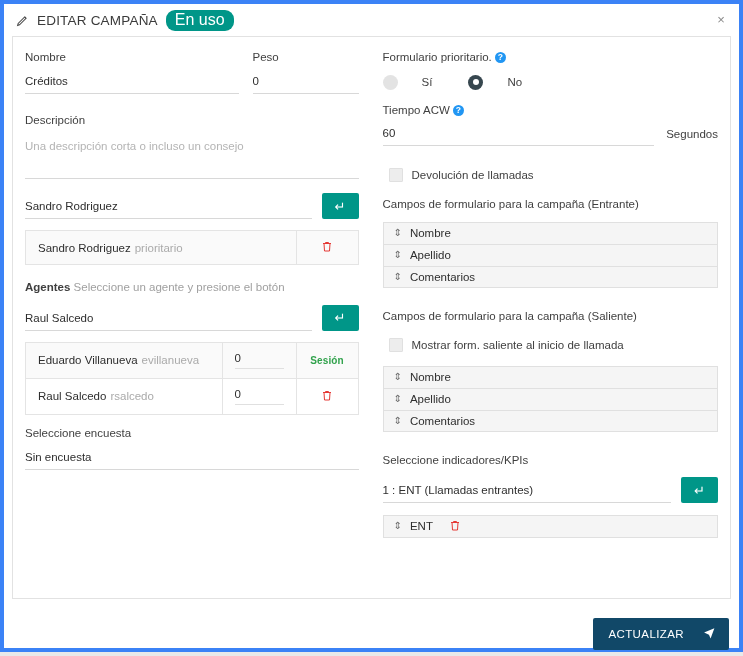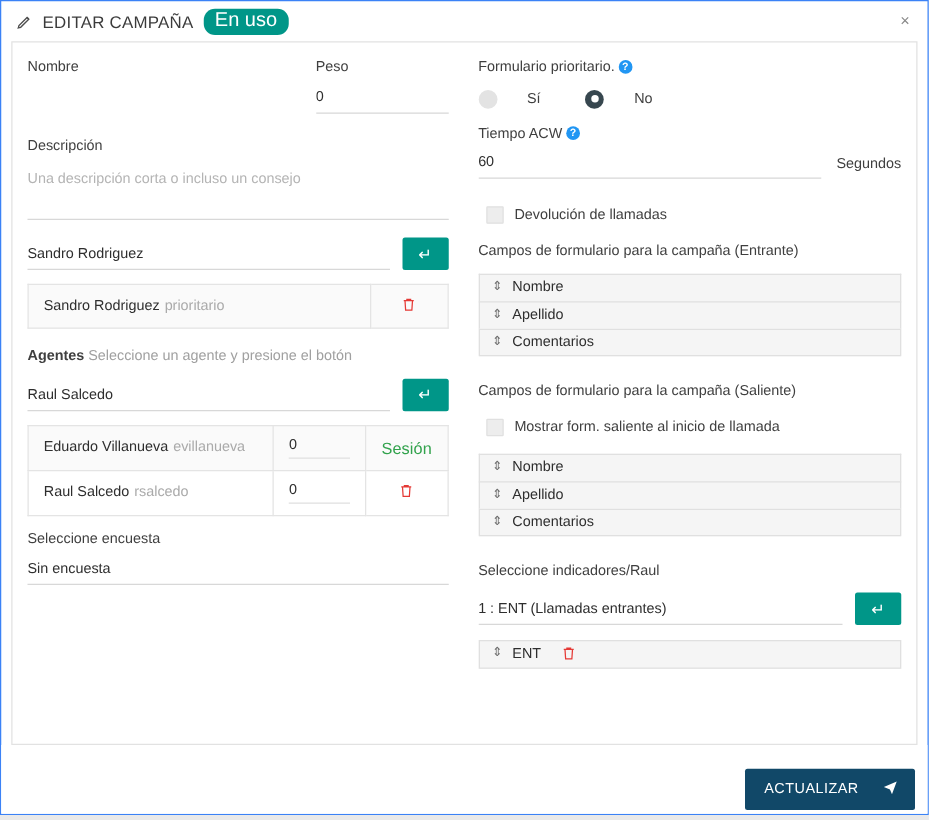--- a/index.html
+++ b/index.html
@@ -8,21 +8,21 @@
     width: 743px; height: 656px;
     background: #e9e9e9;
     font-family: "Liberation Sans", sans-serif;
     overflow: hidden;
   }
   .modal {
     position: absolute;
     left: 0; top: 0;
     width: 743px; height: 652px;
     background: #ffffff;
-    border: 1px solid #3b82f6;
+    border: 4px solid #3b82f6;
     display: flex;
     flex-direction: column;
   }
   
   .modal-header {
     position: relative;
     height: 32px;
     flex: 0 0 32px;
     padding: 0 12px;
     display: flex;
@@ -151,22 +151,23 @@
     background: transparent; width: 100%;
     font-size: 11.5px; font-family: "Liberation Sans", sans-serif;
     color: #2e2e2e; padding: 0 0 4px 0; outline: none;
   }
   td.cell-act { width: 62px; text-align: center; }
   .trash {
     color: #e53935; font-size: 13px; cursor: pointer;
     display: inline-block; line-height: 1;
   }
   .sesion-link {
-    color: #31a24c; font-size: 13px; cursor: pointer;
+    color: #31a24c; font-size: 10px; cursor: pointer;
     letter-spacing: .1px;
+    font-weight: bold;
   }
 
   
   .radio-row { display: flex; align-items: center; gap: 24px; margin-bottom: 14px;}
   .radio {
     width: 15px; height: 15px; border-radius: 50%;
     background: #e3e3e3; display: inline-block; position: relative;
     cursor: pointer; flex: 0 0 15px;
   }
   .radio.on { background: #37474f; }
@@ -268,20 +269,21 @@
     <button class="close-btn">×</button>
   </div>
 
   <div class="modal-body">
 
     <div class="col col-left">
 
       <div class="row2">
         <div class="grow field-block">
           <span class="fld-label">Nombre</span>
+          <input class="uline" value="Créditos" style="">
         </div>
         <div style="width:106px" class="field-block">
           <span class="fld-label">Peso</span>
           <input class="uline" value="0" style="">
         </div>
       </div>
 
       <div class="field-block" style="margin-top:6px">
         <span class="fld-label">Descripción</span>
         <textarea class="uline ta" placeholder="Una descripción corta o incluso un consejo" style=""></textarea>
@@ -414,21 +416,21 @@
             <span>Apellido</span>
           </div>
           <div class="sortitem">
             <span class="drag-h">⇕</span>
             <span>Comentarios</span>
           </div>
         </div>
       </div>
 
       <div class="mt22">
-        <span class="section-lbl" style="margin-bottom:11px">Seleccione indicadores/Raul</span>
+        <span class="section-lbl" style="margin-bottom:11px">Seleccione indicadores/KPIs</span>
         <div class="input-with-btn">
           <input class="uline" value="1 : ENT (Llamadas entrantes)" style="">
           <button class="enter-btn">↵</button>
         </div>
         <div class="kpi-item">
           <span class="drag-h">⇕</span>
           <span>ENT</span>
           <span class="spacer"></span>
           <span class="trash">
             <svg width="12" height="13" viewBox="0 0 24 24" fill="none" stroke="#e53935" stroke-width="2">

